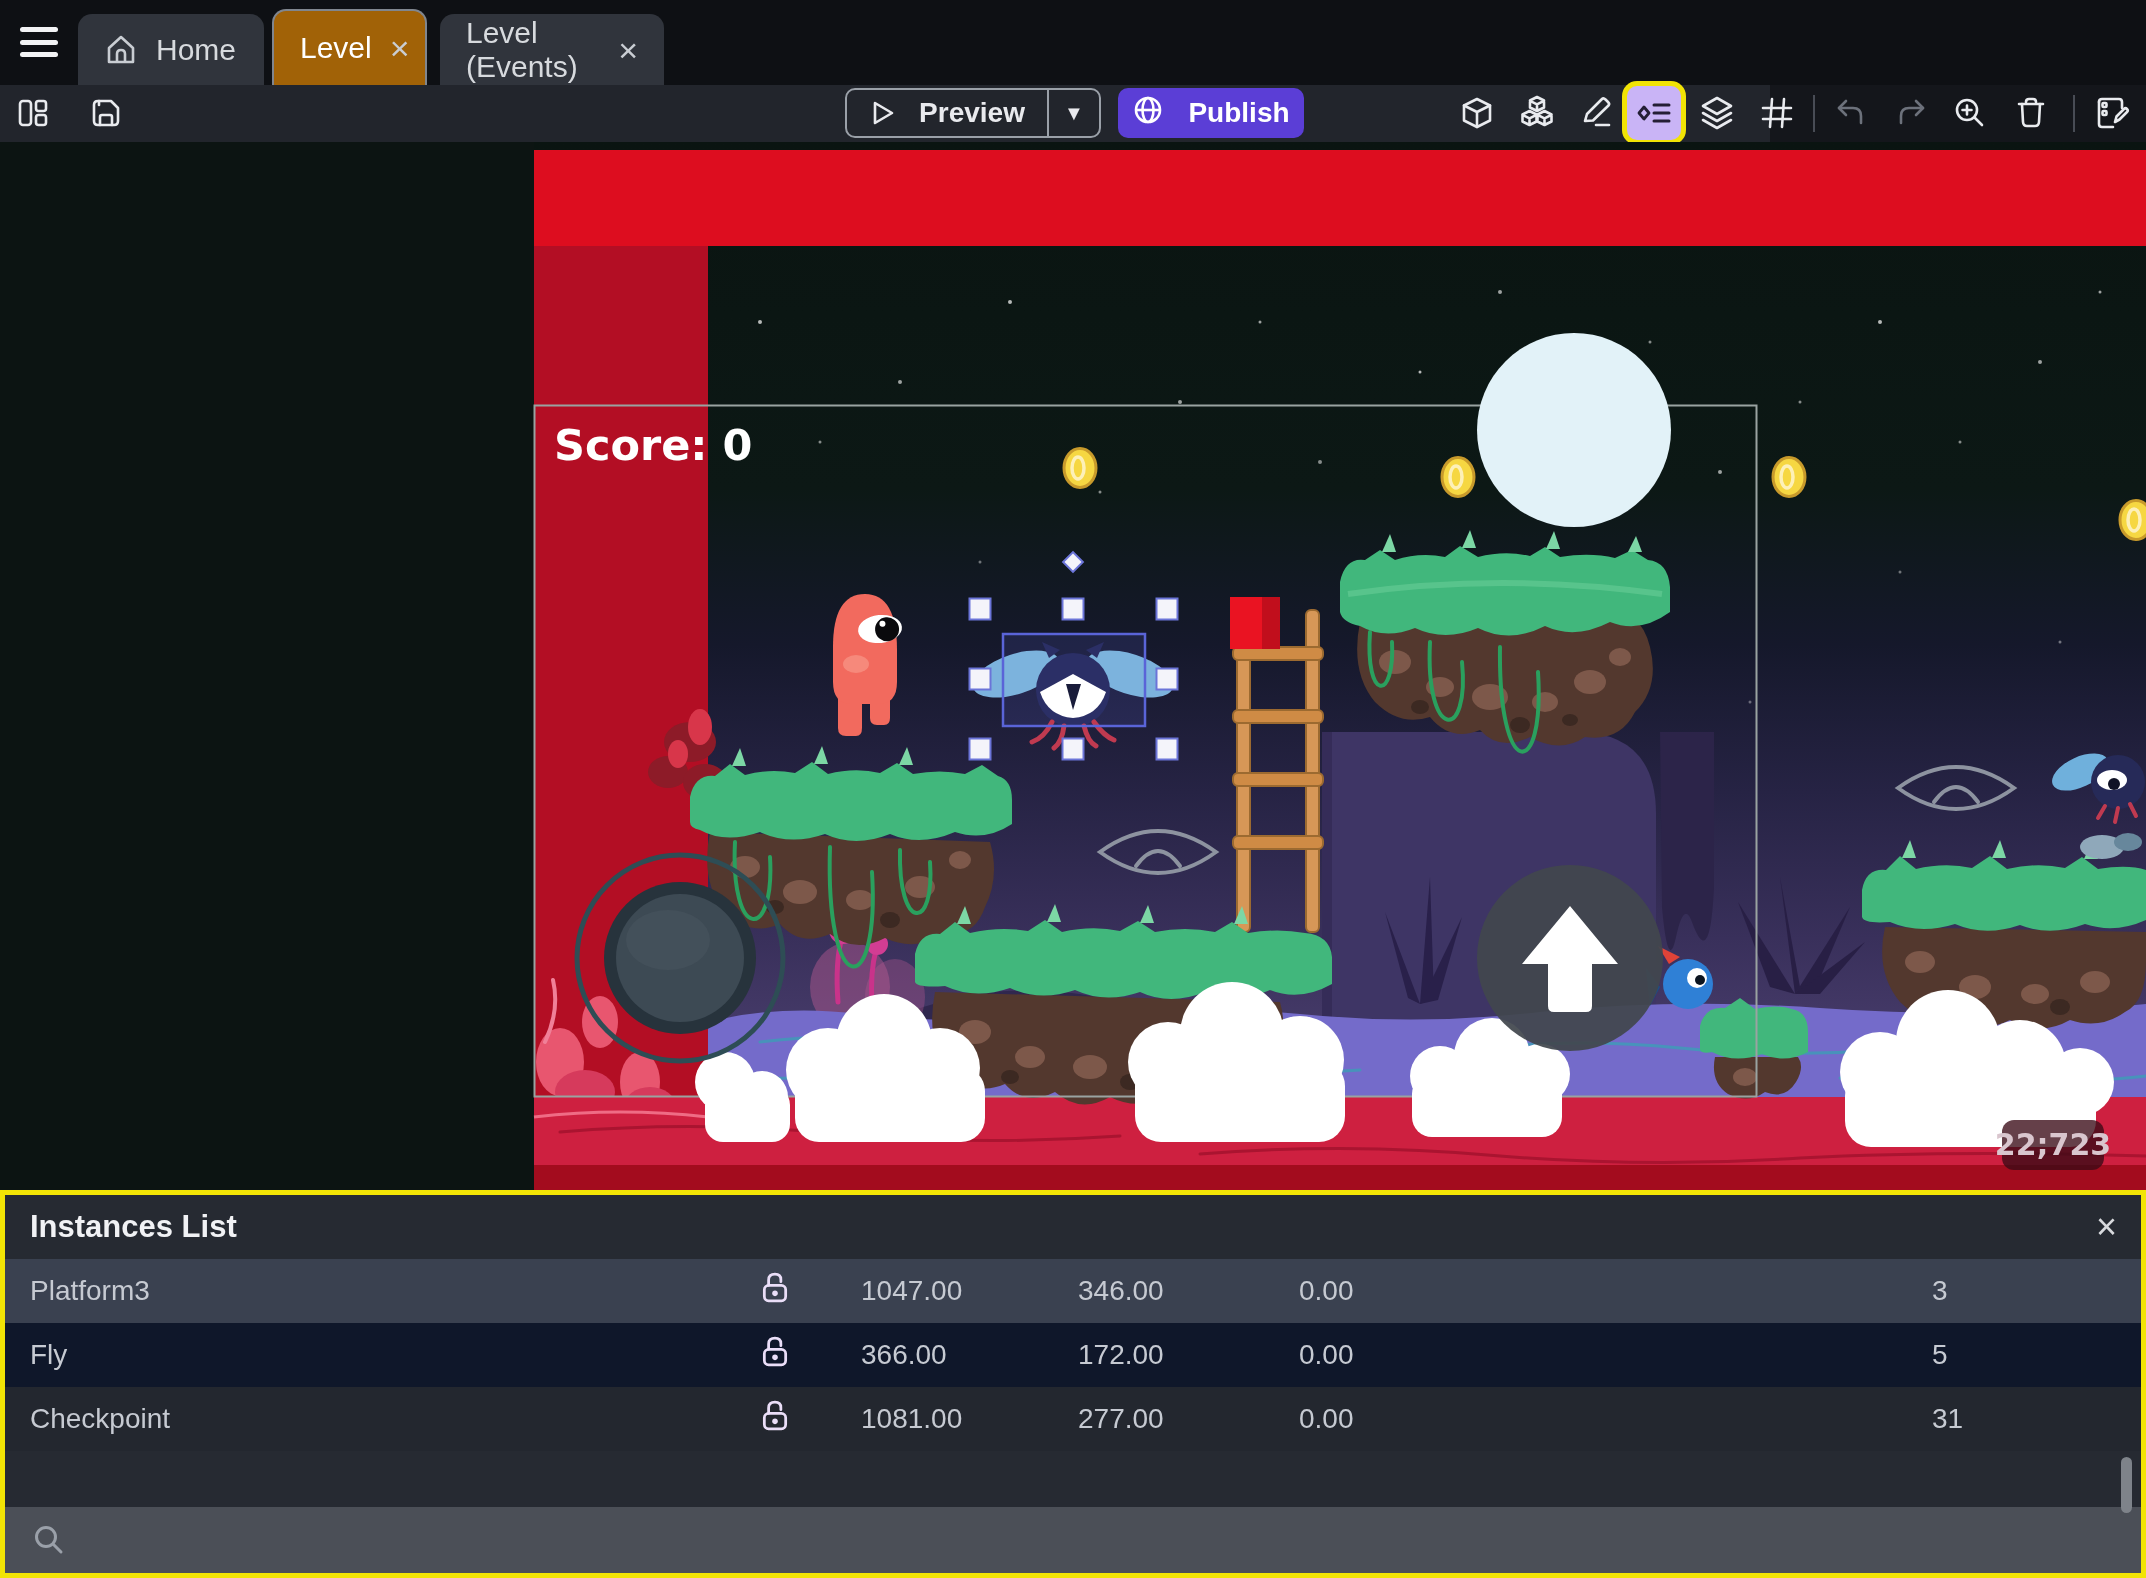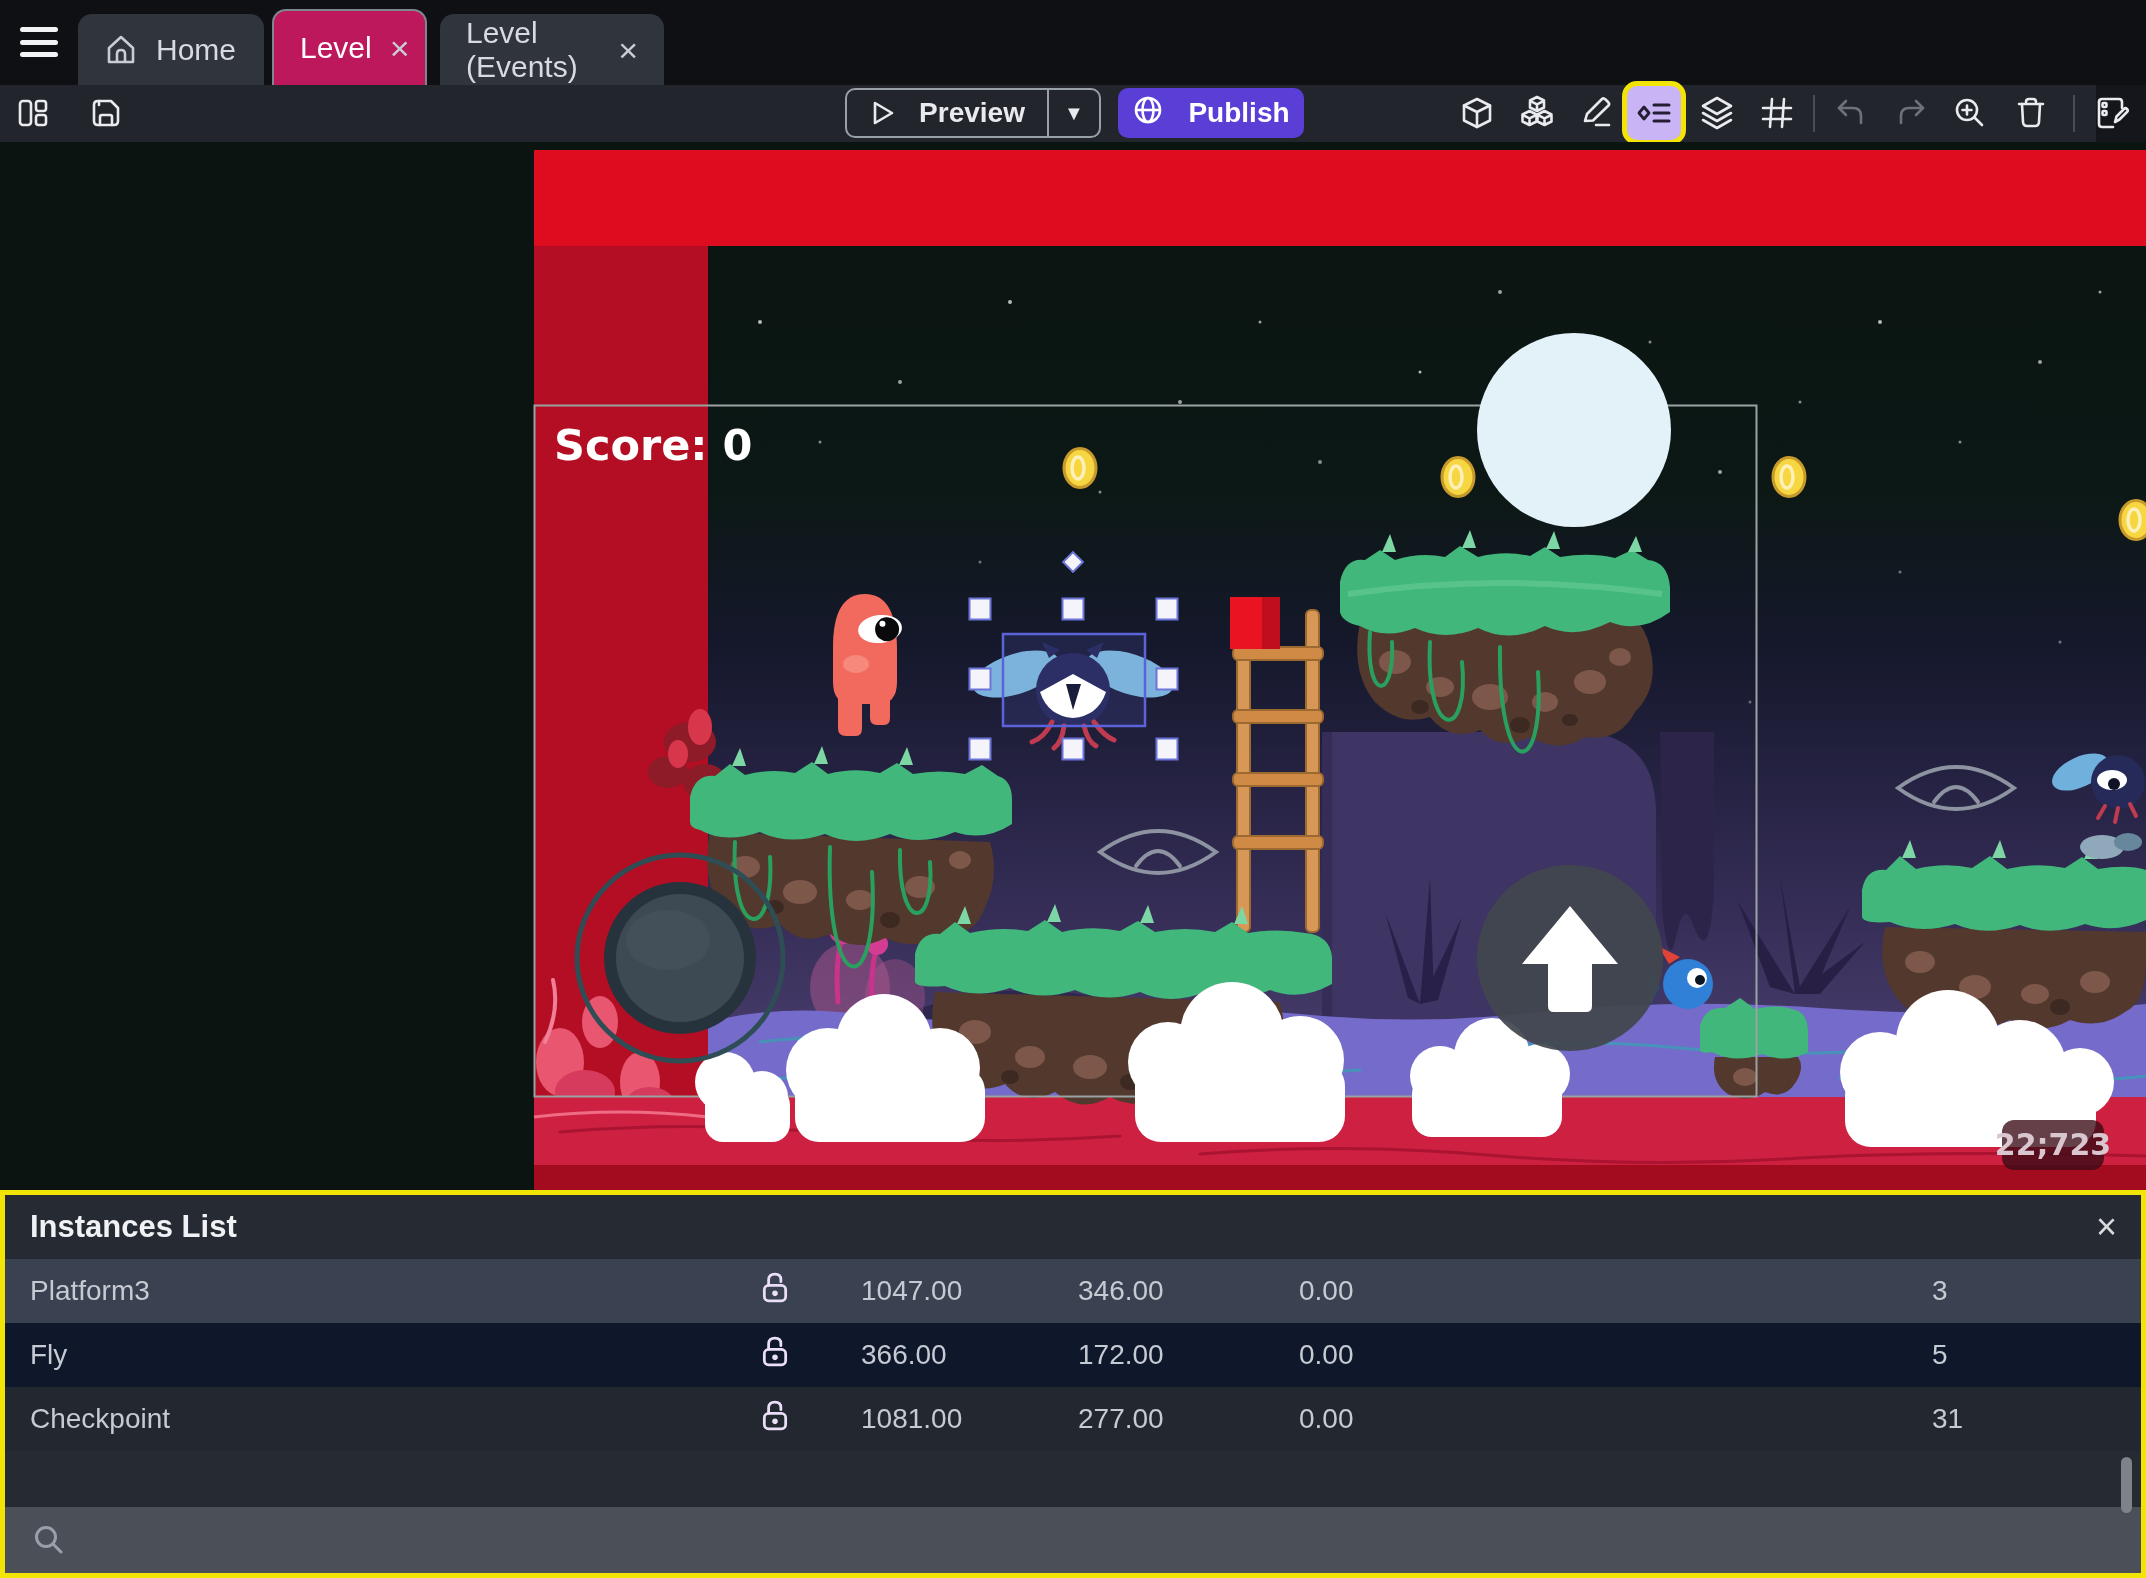--- a/index.html
+++ b/index.html
@@ -5,27 +5,27 @@
   * { margin:0; padding:0; box-sizing:border-box; }
   html,body { width:2146px; height:1578px; }
   body { background:#14161b; font-family:"Liberation Sans", sans-serif; position:relative; overflow:hidden; }
 
   
   .tabbar { position:absolute; top:0; left:0; width:2146px; height:85px; background:#0e1014; }
   .hamburger { position:absolute; left:16px; top:21px; width:46px; height:42px; display:flex; flex-direction:column; justify-content:space-between; padding:6px 4px; cursor:pointer; background:none; border:none; }
   .hamburger span { display:block; height:5px; border-radius:3px; background:#f2f3f5; }
   .tab { position:absolute; bottom:0; height:71px; border-radius:14px 14px 0 0; display:flex; align-items:center; padding:0 26px; color:#d7dade; font-size:30px; border:none; cursor:pointer; }
   .tab-home { left:78px; width:186px; background:#30343c; gap:18px; }
-  .tab-active { left:272px; width:155px; height:76px; background:#be185d; border:2px solid #80868f; border-bottom:none; color:#ffffff; }
+  .tab-active { left:272px; width:155px; height:76px; background:#a16207; border:2px solid #80868f; border-bottom:none; color:#ffffff; }
   .tab-events { left:440px; width:224px; background:#30343c; }
   .tab .close-x { margin-left:auto; font-size:34px; line-height:1; color:#c9cdd3; padding-left:18px; }
   .tab-icon svg { display:block; }
 
   
-  .toolbar { position:absolute; top:85px; left:0; width:2096px; height:57px; background:#22252c; }
+  .toolbar { position:absolute; top:85px; left:0; width:1770px; height:57px; background:#22252c; }
   .icon-btn { position:absolute; top:28px; transform:translate(-50%,-50%); width:48px; height:48px; display:flex; align-items:center; justify-content:center; background:none; border:none; cursor:pointer; }
   .icon-btn svg { display:block; }
   .tool-stroke { stroke:#e9ebef; stroke-width:2.6; fill:none; stroke-linecap:round; stroke-linejoin:round; }
   .tool-stroke-dim { stroke:#6c717b; stroke-width:2.6; fill:none; stroke-linecap:round; stroke-linejoin:round; }
   .vsep { position:absolute; top:10px; width:2px; height:37px; background:#484c55; }
   .preview-btn { position:absolute; left:845px; top:3px; width:256px; height:50px; border:2px solid #9aa0a8; border-radius:10px; background:none; color:#e9eaee; display:flex; align-items:center; cursor:pointer; }
   .preview-btn .play-ic { margin-left:20px; display:flex; }
   .preview-btn .lbl { flex:1; text-align:center; font-size:28px; font-weight:bold; }
   .preview-btn .divider { width:2px; align-self:stretch; background:#9aa0a8; }
   .preview-btn .caret { width:50px; text-align:center; font-size:20px; color:#e9eaee; }

